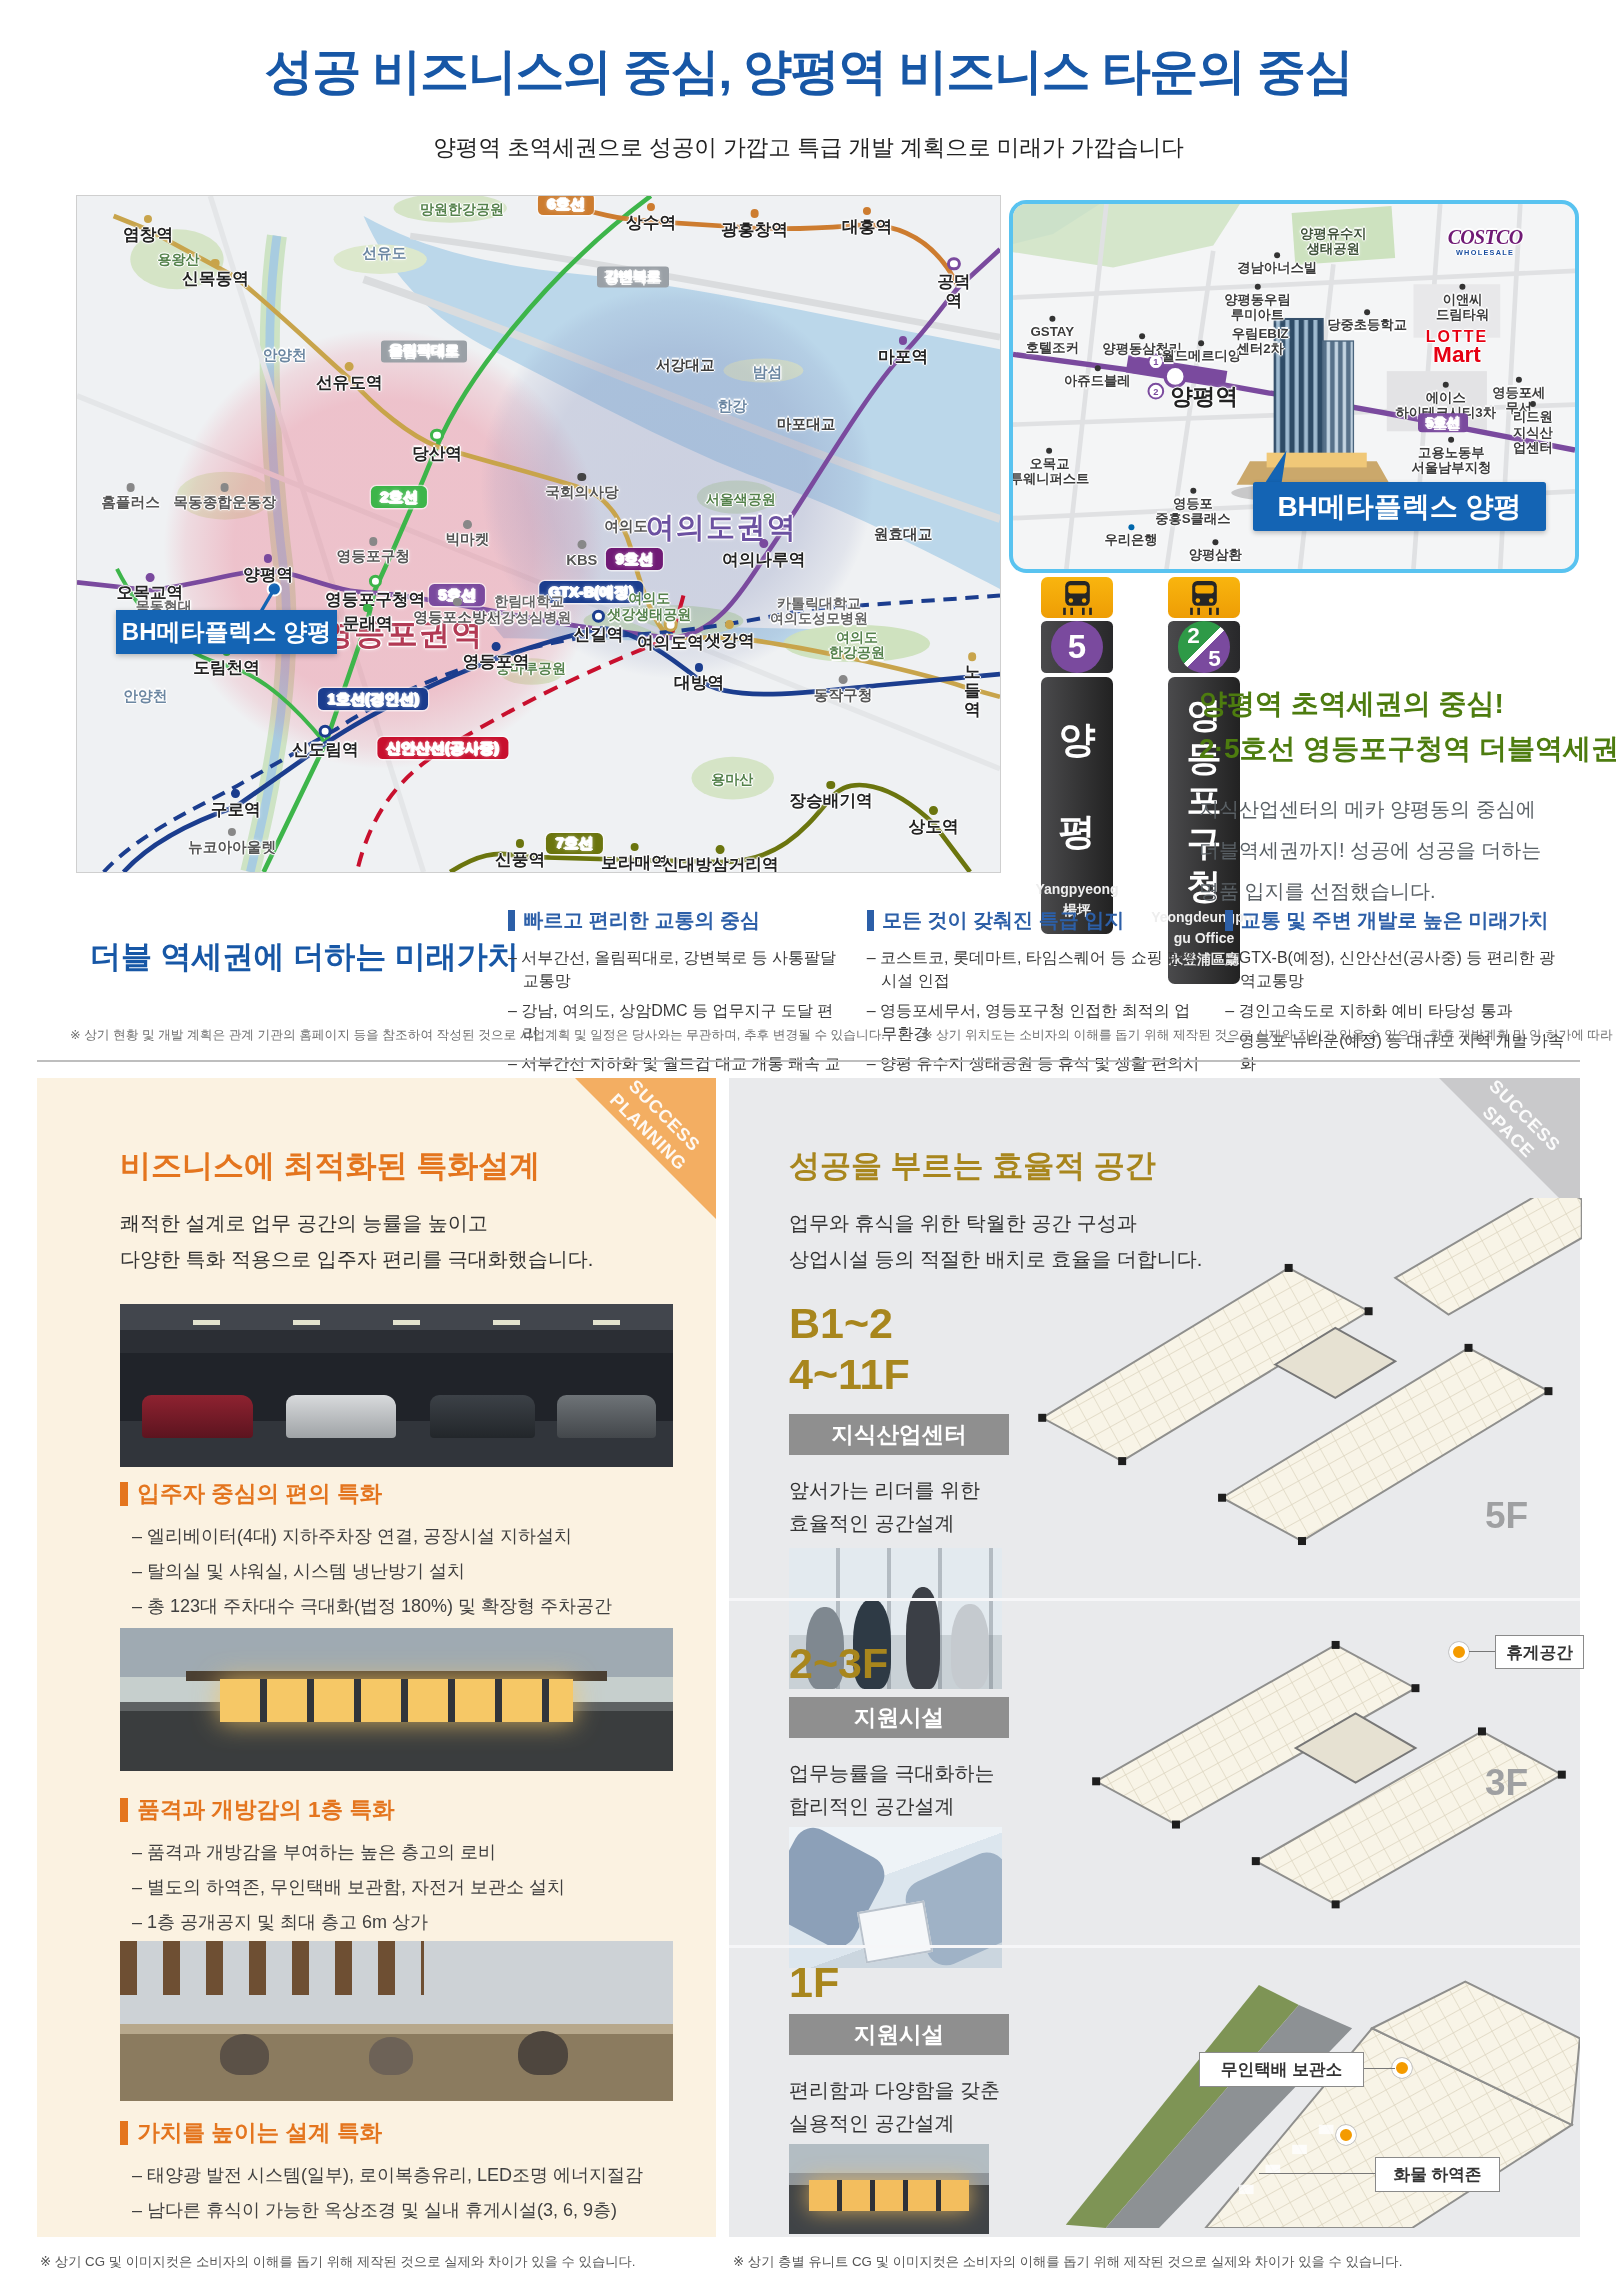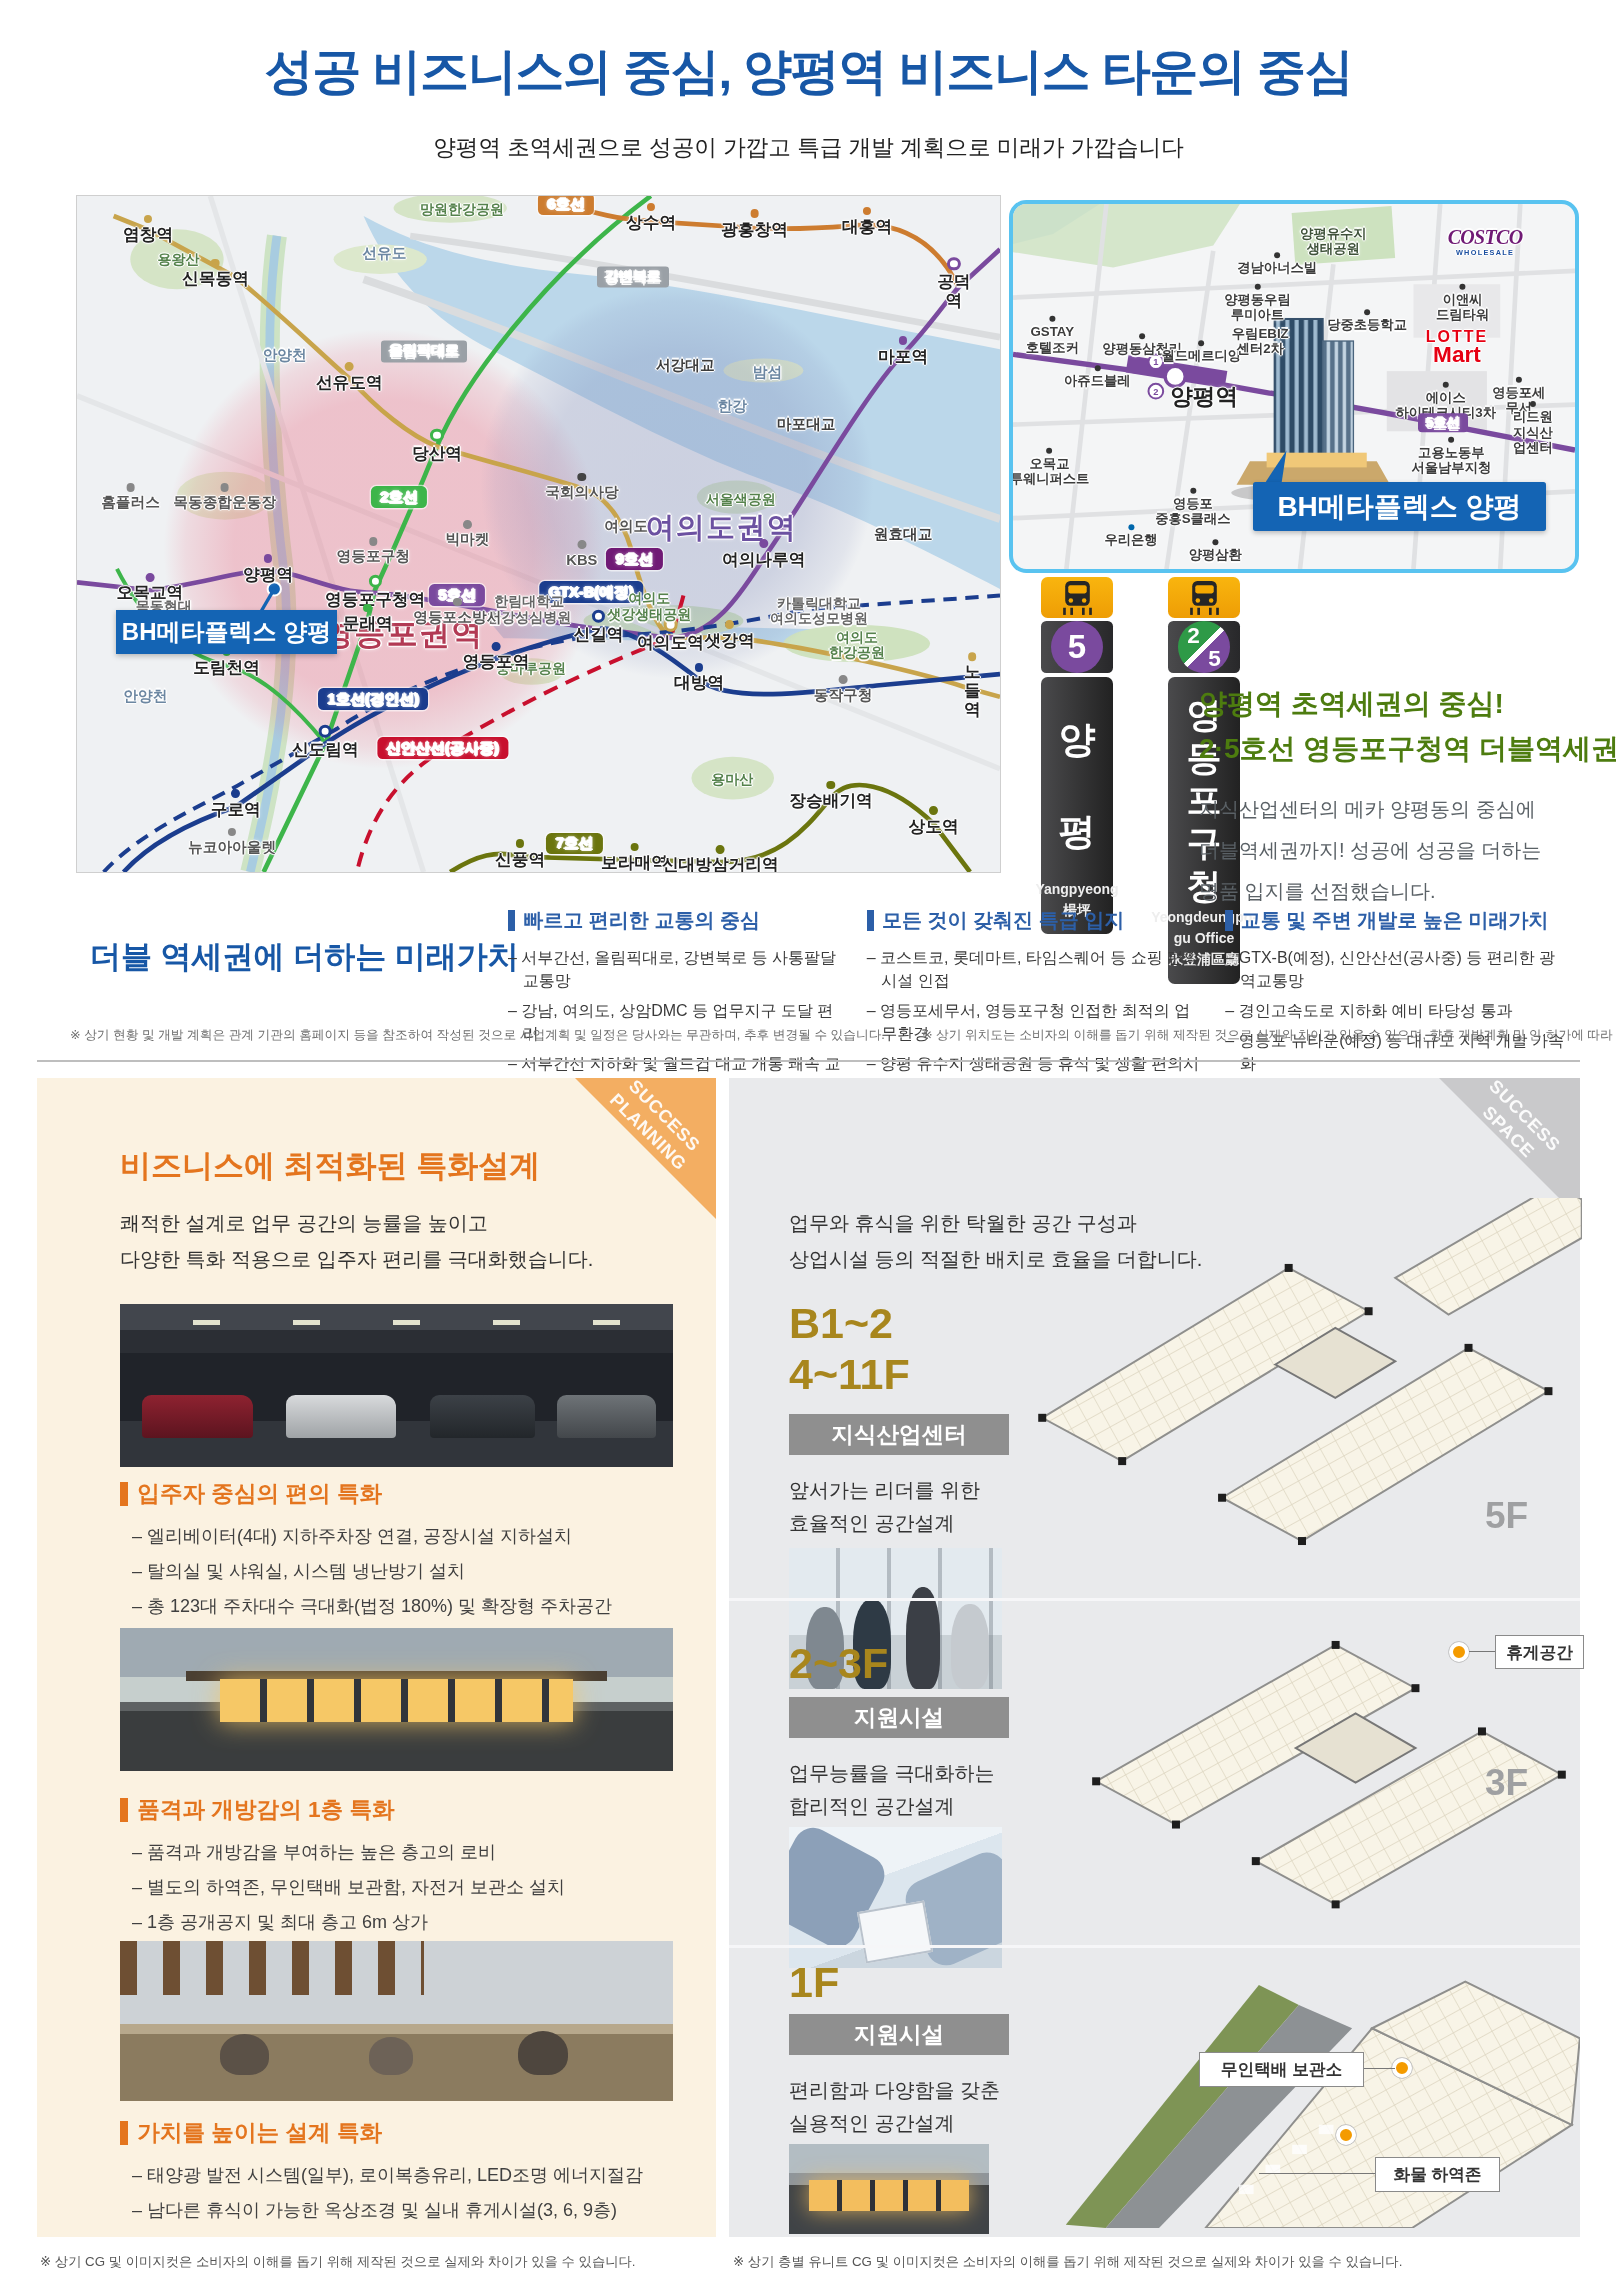--- a/index.html
+++ b/index.html
@@ -569,20 +569,21 @@
         </ul>
       </div>
   </div>
   <div class="b-disc" style="left:40px">※ 상기 CG 및 이미지컷은 소비자의 이해를 돕기 위해 제작된 것으로 실제와 차이가 있을 수 있습니다.</div>
 
   <div class="panel-right">
     <div class="ribbon ribbon-gray">
         <span>SUCCESS
 SPACE</span>
       </div>
+    <div class="pr-title">성공을 부르는 효율적 공간</div>
     <div class="pr-intro">업무와 휴식을 위한 탁월한 공간 구성과
 상업시설 등의 적절한 배치로 효율을 더합니다.</div>
 
     <div class="floor-big" style="top:220px">B1~2
 4~11F</div>
     <div class="floor-badge" style="top:336px">지식산업센터</div>
     <div class="floor-desc" style="top:396px">앞서가는 리더를 위한
 효율적인 공간설계</div>
     <div class="photo art-meet" style="left:60px;top:470px;width:213px;height:141px;">
       <div class="mull"></div>

